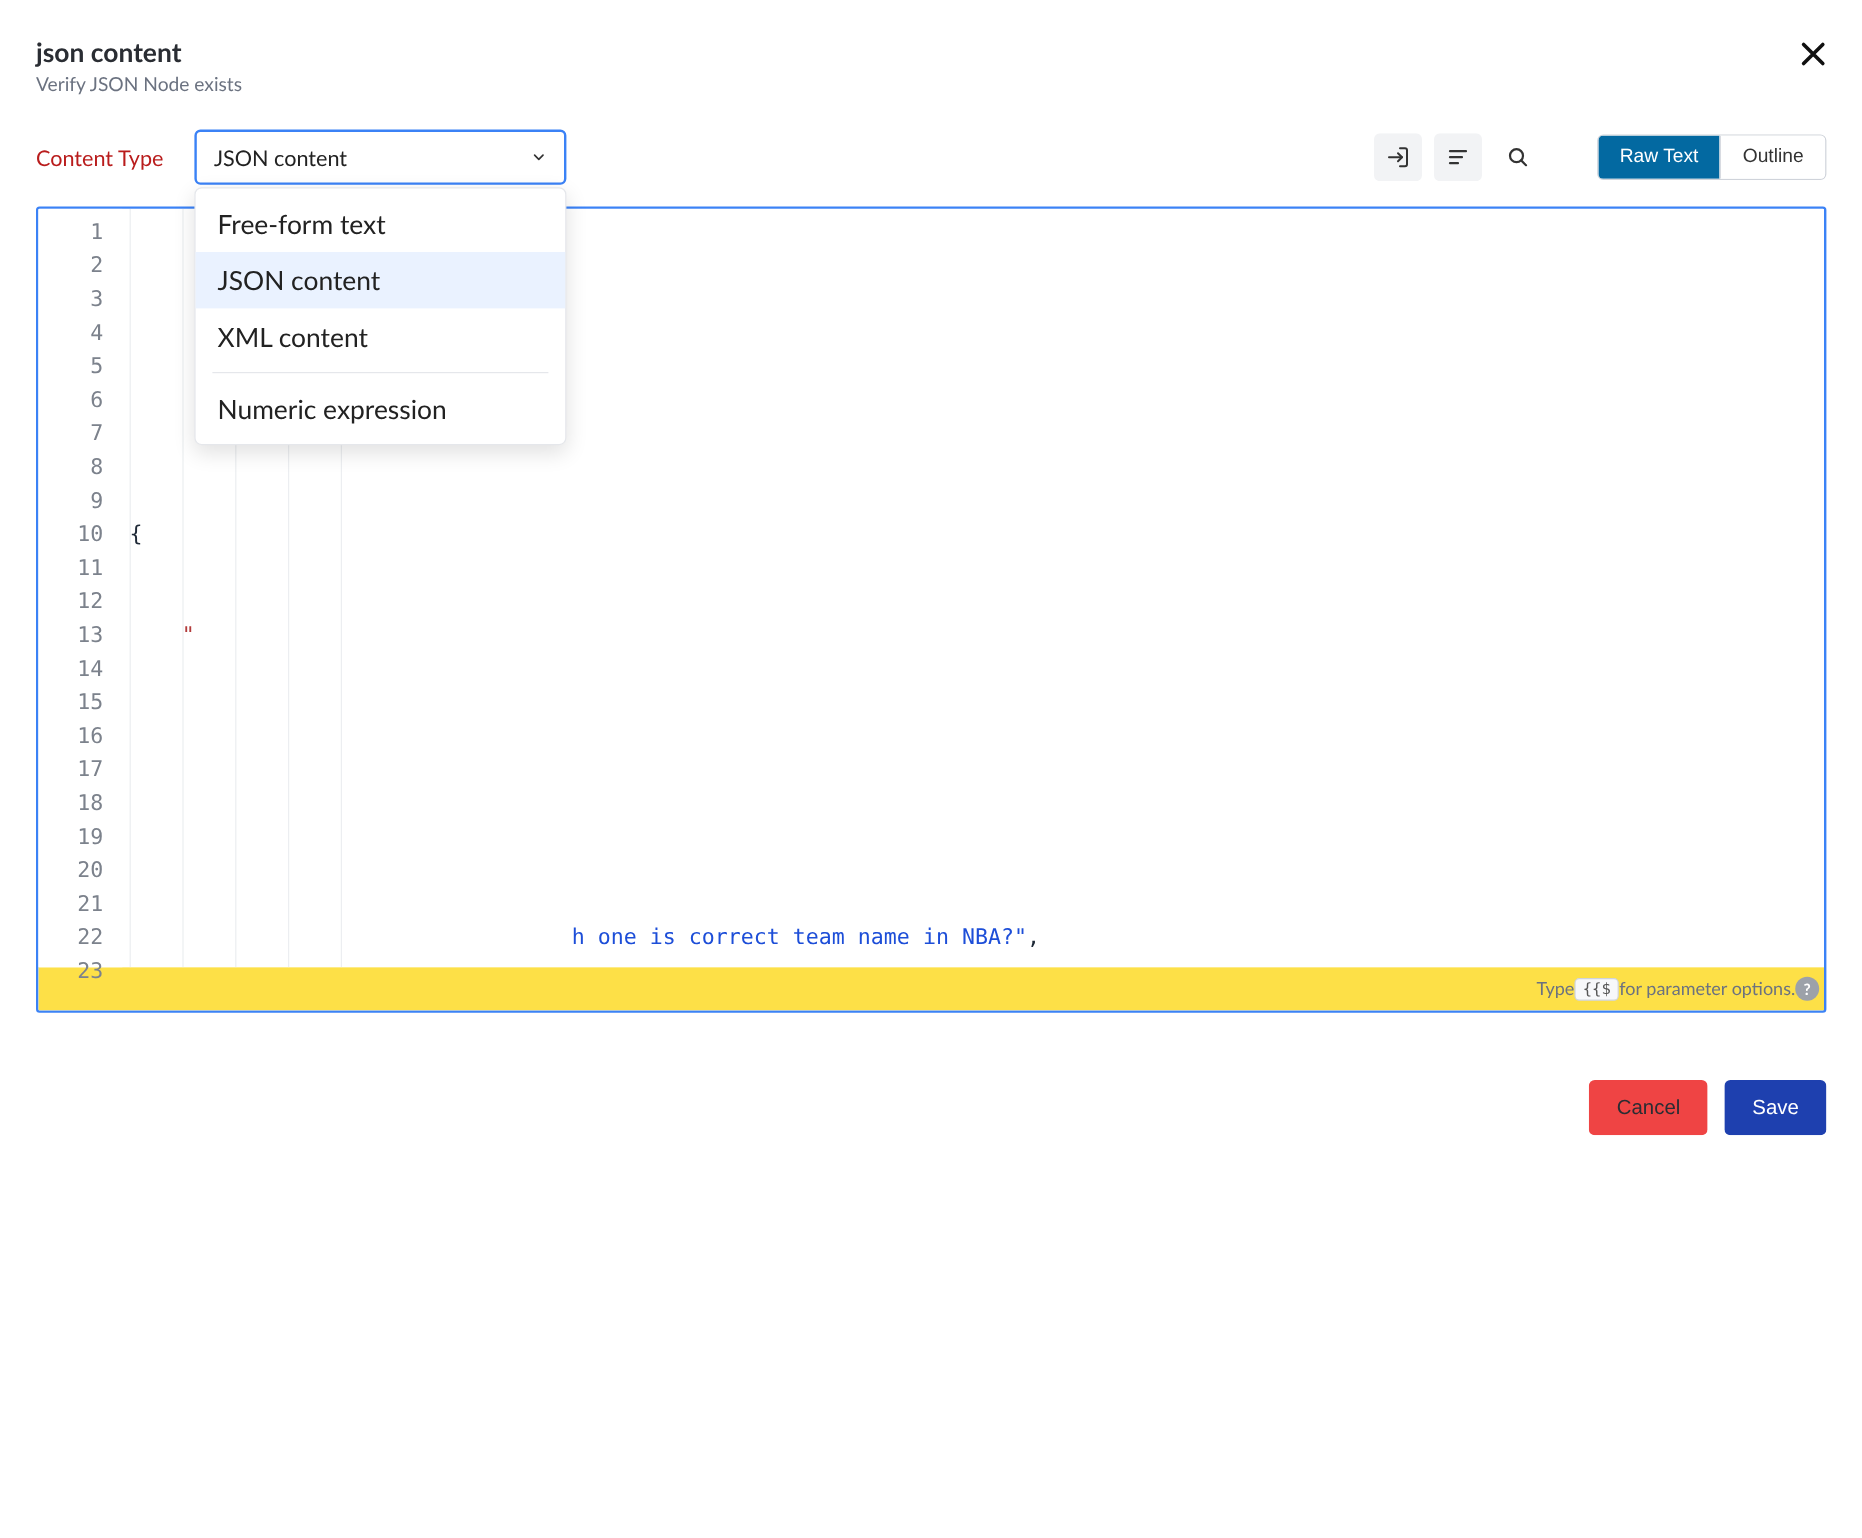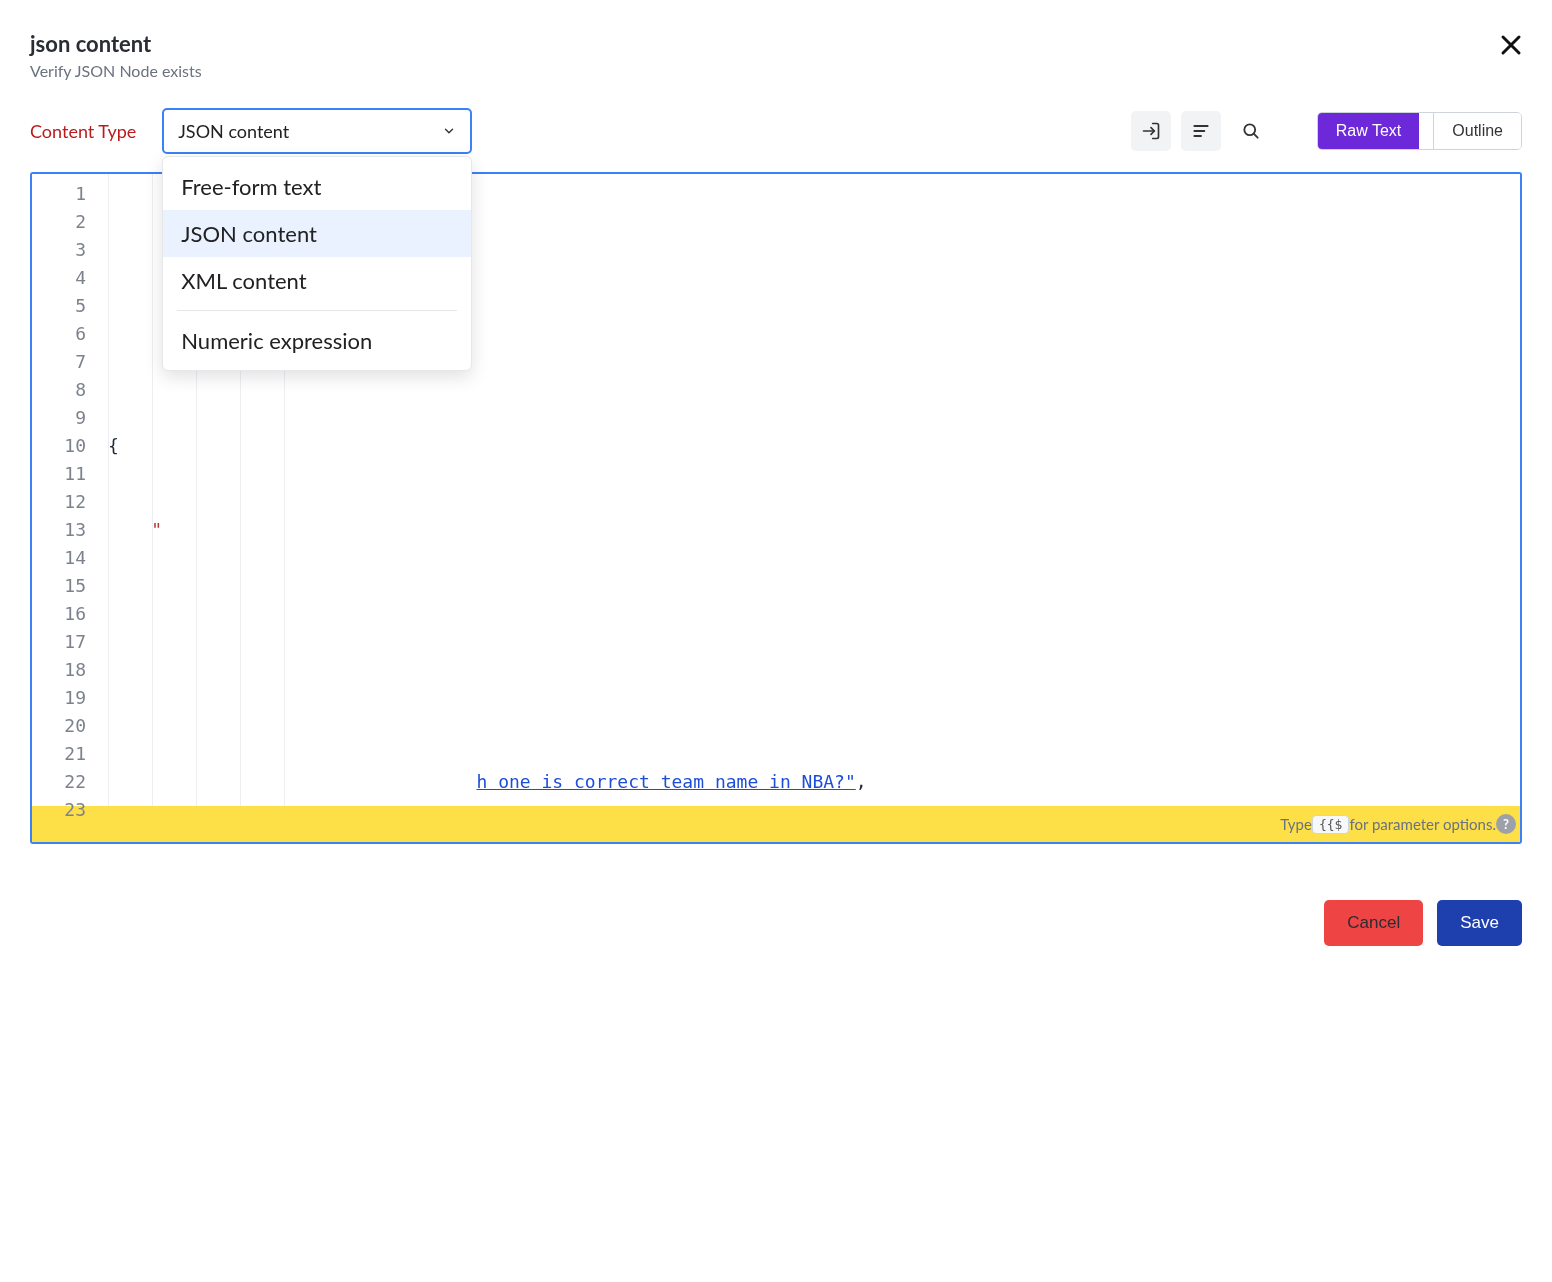--- a/index.html
+++ b/index.html
@@ -122,24 +122,24 @@
   }
   .seg button {
     border: none;
     padding: 9px 18px;
     font-size: 16px;
     cursor: pointer;
     background: #fff;
     color: #333;
   }
   .seg button.active {
-    background: #6d28d9;
+    background: #0369a1;
     color: #fff;
   }
-  .seg button + button { border-left: 1px solid #cfd3da; margin-left: 14px; }
+  .seg button + button { border-left: 1px solid #cfd3da; }
 
   .editor-wrap {
     border: 2px solid #3b82f6;
     border-radius: 3px;
     overflow: hidden;
     position: relative;
   }
   .editor {
     display: flex;
     height: 632px;
@@ -169,21 +169,21 @@
     overflow: hidden;
     position: relative;
   }
   .code-line {
     height: 28px;
     padding-left: 6px;
     position: relative;
   }
   .tok-punc { color: #1f2937; }
   .tok-key { color: #b23b3b; }
-  .tok-str { color: #1d4ed8; text-decoration: underline; }
+  .tok-str { color: #1d4ed8; }
   .indent-guide {
     position: absolute;
     top: 0;
     bottom: 0;
     border-left: 1px solid #eceef1;
   }
   .hint-bar {
     display: flex;
     align-items: center;
     justify-content: flex-end;

